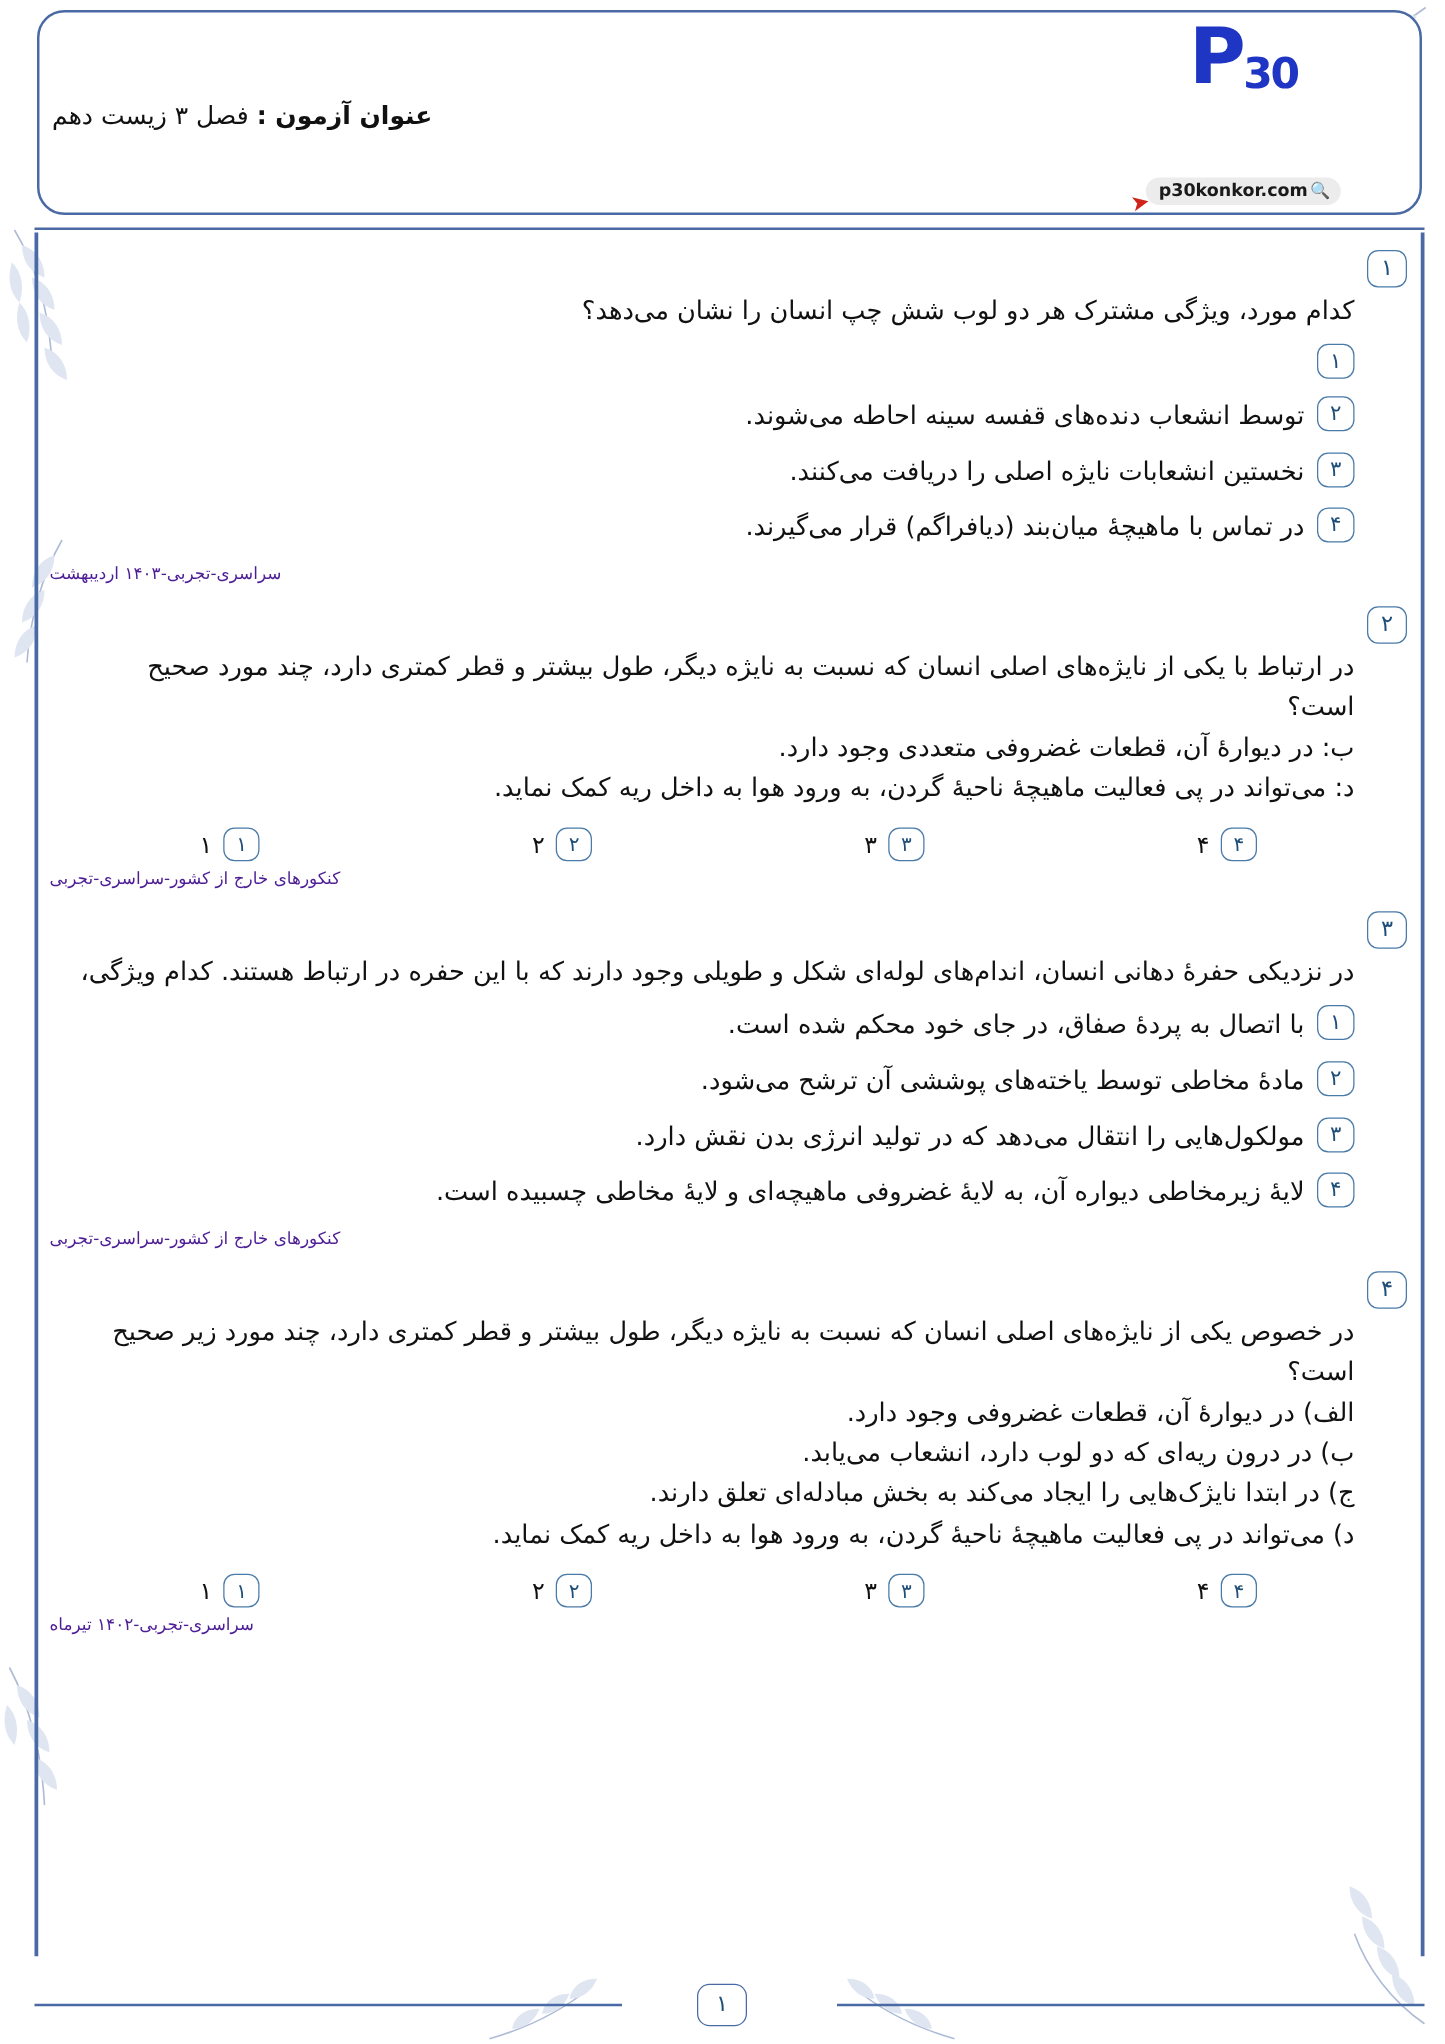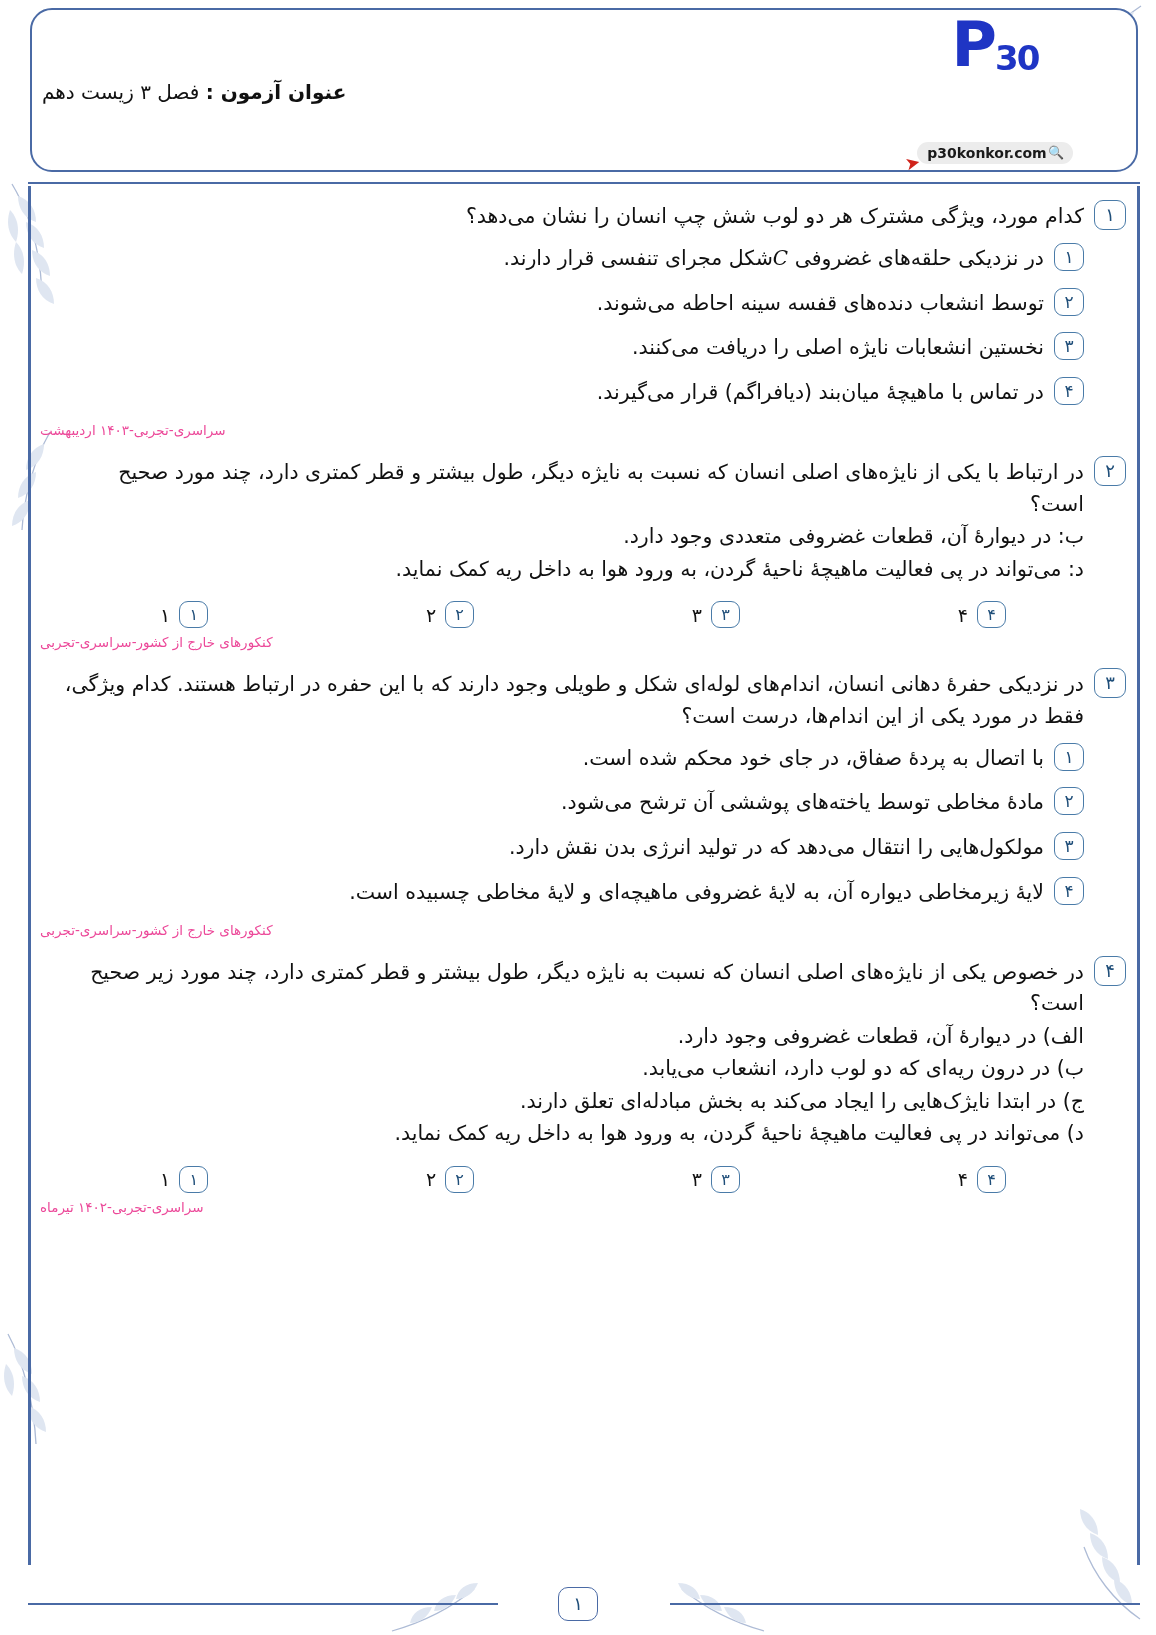--- a/index.html
+++ b/index.html
@@ -190,20 +190,21 @@
     text-align: center;
     box-sizing: border-box;
     background: #fff;
   }
   .qtext {
     flex: 1;
     font-size: 20.5px;
     line-height: 1.55;
     color: #111;
     padding-top: 1px;
+    margin-top: 32px;
   }
   .qtext .second-line { display: block; }
 
   .sublines {
     margin-top: 2px;
     font-size: 20.5px;
     line-height: 1.58;
     color: #111;
   }
   .subline { display: block; }
@@ -258,21 +259,21 @@
     gap: 9px;
   }
   .opt-inline .opt-num { width: 29px; height: 27px; line-height: 25px; font-size: 16px; }
   .opt-inline .val {
     font-size: 19px;
     color: #111;
   }
 
   .source {
     font-size: 13.5px;
-    color: #ec4899;
+    color: #4c1d95;
     text-align: right;
     direction: rtl;
     margin: 6px 0 18px 0;
     padding-right: 0;
   }
   .source-left {
     text-align: left;
     padding-left: 0;
   }
 
@@ -391,21 +392,20 @@
   <div class="content">
 
     <div class="qblock">
       <div class="qrow">
         <div class="qnum">۱</div>
         <div class="qtext">کدام مورد، ویژگی مشترک هر دو لوب شش چپ انسان را نشان می‌دهد؟</div>
       </div>
       <div class="opts-stack">
         <div class="opt-row">
           <div class="opt-num">۱</div>
-          <div class="opt-text"><span>در نزدیکی حلقه‌های غضروفی </span><span class="mathvar">C</span><span>شکل مجرای تنفسی قرار دارند.</span></div>
         </div>
         <div class="opt-row">
           <div class="opt-num">۲</div>
           <div class="opt-text">توسط انشعاب دنده‌های قفسه سینه احاطه می‌شوند.</div>
         </div>
         <div class="opt-row">
           <div class="opt-num">۳</div>
           <div class="opt-text">نخستین انشعابات نایژه اصلی را دریافت می‌کنند.</div>
         </div>
         <div class="opt-row">
@@ -447,21 +447,20 @@
         </div>
       </div>
       <div class="source source-left">کنکورهای خارج از کشور-سراسری-تجربی</div>
     </div>
 
     <div class="qblock">
       <div class="qrow">
         <div class="qnum">۳</div>
         <div class="qtext">
           <span>در نزدیکی حفرهٔ دهانی انسان، اندام‌های لوله‌ای شکل و طویلی وجود دارند که با این حفره در ارتباط هستند. کدام ویژگی،</span>
-          <span class="second-line">فقط در مورد یکی از این اندام‌ها، درست است؟</span>
         </div>
       </div>
       <div class="opts-stack">
         <div class="opt-row">
           <div class="opt-num">۱</div>
           <div class="opt-text">با اتصال به پردهٔ صفاق، در جای خود محکم شده است.</div>
         </div>
         <div class="opt-row">
           <div class="opt-num">۲</div>
           <div class="opt-text">مادهٔ مخاطی توسط یاخته‌های پوششی آن ترشح می‌شود.</div>

